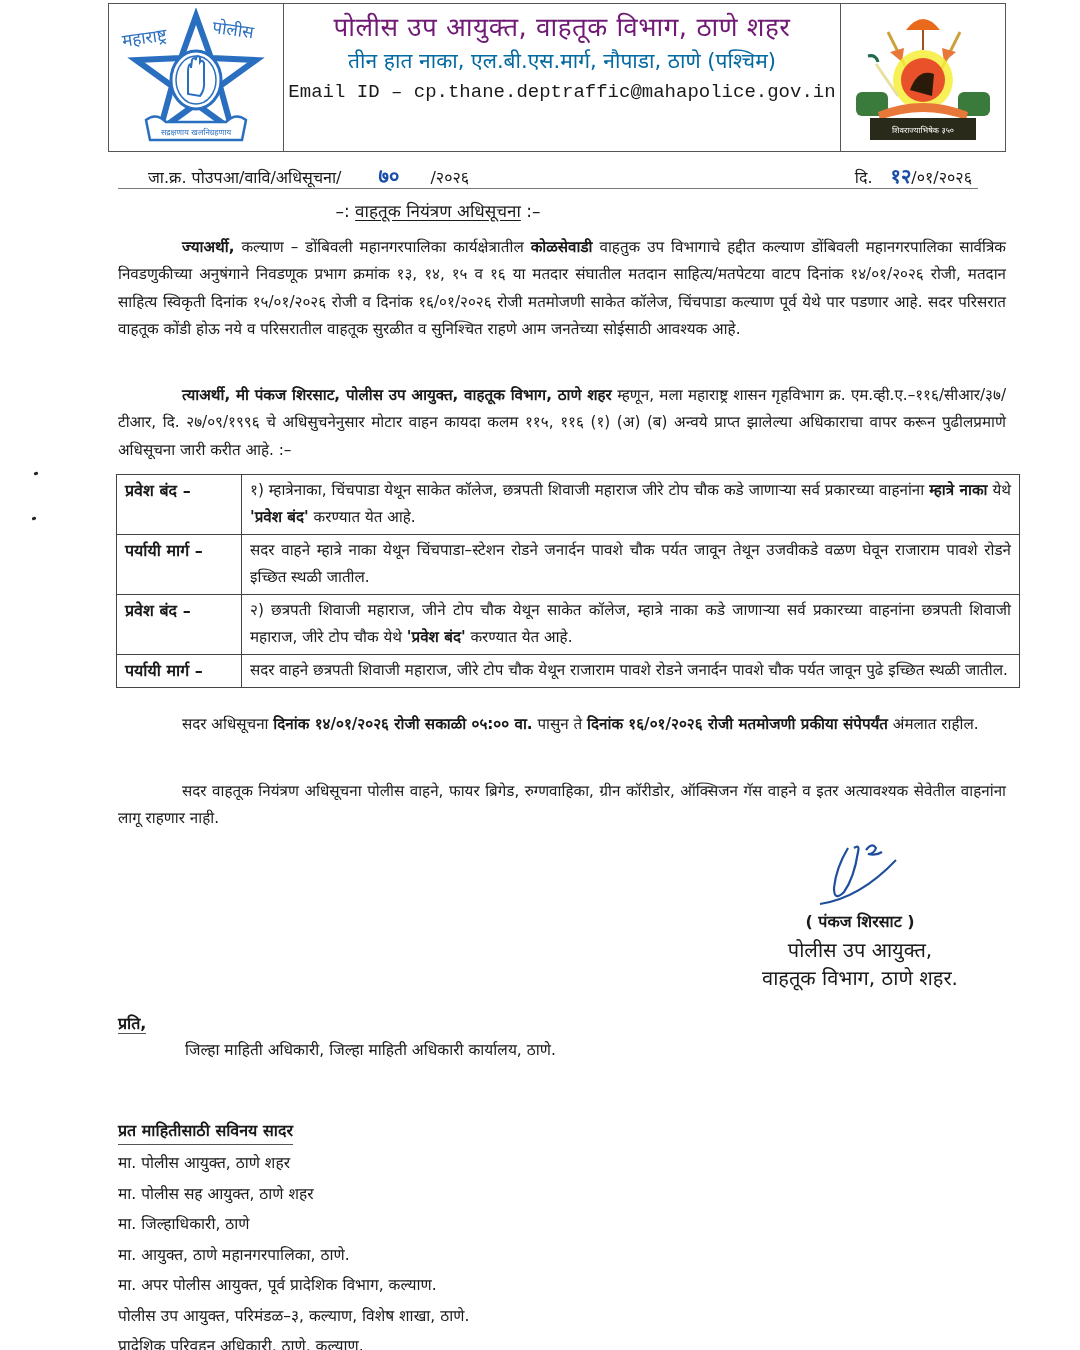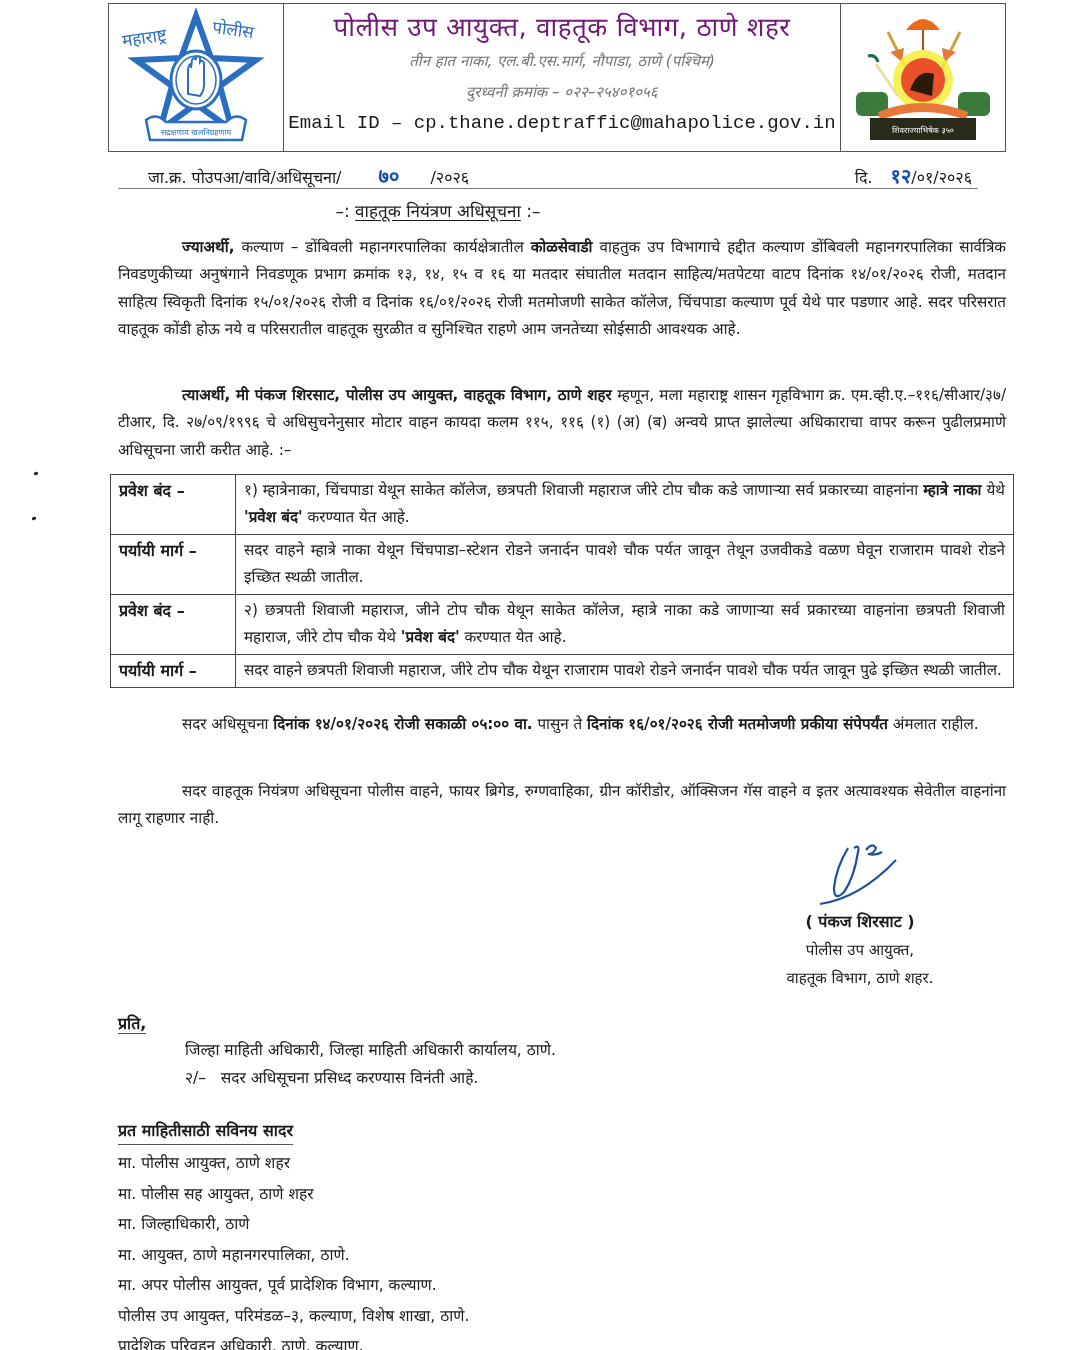--- a/index.html
+++ b/index.html
@@ -7,47 +7,47 @@
          font-family: "DejaVu Sans", "Liberation Sans", sans-serif; color: #1a1a1a; }
   .page { position: absolute; left: 0; top: 0; width: 1080px; height: 1350px; }
 
   
   .header { position: absolute; left: 108px; top: 3px; width: 898px; height: 149px;
             border: 1.5px solid #555; display: flex; box-sizing: border-box; }
   .logo-left { width: 174px; border-right: 1.5px solid #555; display:flex; align-items:center; justify-content:center; }
   .logo-right { width: 164px; border-left: 1.5px solid #555; display:flex; align-items:center; justify-content:center; }
   .head-center { flex: 1; text-align: center; padding-top: 4px; }
   .head-title { font-size: 26px; letter-spacing: 0.5px; line-height: 38px; color: #701a75; }
-  .head-line { font-size: 15px; line-height: 31px; color: #737373; font-style: italic; }
+  .head-line { font-size: 21px; line-height: 31px; color: #0369a1; }
   .head-email { font-family: Liberation Mono, monospace; font-size: 19px; line-height: 30px; }
 
   
   .refline { position: absolute; left: 118px; top: 160px; width: 860px; height: 28px;
              border-bottom: 1.5px solid #777; font-size: 16px; }
   .ref-left { position: absolute; left: 30px; top: 2px; }
   .ref-right { position: absolute; right: 6px; top: 2px; }
   .hand { color: #1a4fa8; font-weight: bold; font-size: 20px; font-family: "DejaVu Sans", sans-serif; padding-left: 18px; }
 
   .subject { position: absolute; left: 0; width: 876px; top: 199px; text-align: center; font-size: 17px; }
   .subject u { text-underline-offset: 3px; }
 
   .para { position: absolute; left: 118px; width: 888px; font-size: 15.2px; line-height: 27.4px;
           text-align: justify; text-align-last: left; }
   .indent { display: inline-block; width: 64px; }
   b { font-weight: bold; }
 
   
-  .rtable { position: absolute; left: 110px; top: 474px; width: 904px; border-collapse: collapse; font-size: 15.2px; border-radius: 19px; }
+  .rtable { position: absolute; left: 116px; top: 474px; width: 904px; border-collapse: collapse; font-size: 15.2px; border-radius: 19px; }
   .rtable td { border: 1.5px solid #444; vertical-align: top; line-height: 27px; padding: 2px 8px 3px 8px; }
   .rtable td.lab { width: 108px; font-weight: bold; font-size: 16px; }
   .rtable td.txt { text-align: justify; text-align-last: left; }
 
   .sig-wrap { position: absolute; left: 740px; top: 838px; width: 240px; text-align: center; }
   .sig-name { font-size: 16px; font-weight: bold; margin-top: 0px; line-height: 28px; }
-  .sig-line { font-size: 15px; line-height: 28px; }
+  .sig-line { font-size: 20px; line-height: 28px; }
 
   .prati { position: absolute; left: 118px; top: 1012px; font-size: 16px; font-weight: bold; }
   .prati span { border-bottom: 1.5px solid #555; }
   .to-lines { position: absolute; left: 185px; top: 1036px; font-size: 15.5px; line-height: 28px; }
   .cc-head { position: absolute; left: 118px; top: 1118px; font-size: 16px; font-weight: bold; border-bottom: 1.5px solid #555; line-height: 26px; }
   .cc-list { position: absolute; left: 118px; top: 1148px; font-size: 15.5px; line-height: 30.5px; }
 
   .speck { position: absolute; width: 4px; height: 3px; background: #222; border-radius: 1px; transform: rotate(-20deg); }
 </style>
 </head>
@@ -64,21 +64,20 @@
         <ellipse cx="80" cy="72" rx="25" ry="29" fill="#fff" stroke="#2a6ec0" stroke-width="3"></ellipse>
         <ellipse cx="80" cy="72" rx="20" ry="24" fill="none" stroke="#2a6ec0" stroke-width="1.5"></ellipse>
         <path d="M72,86 L72,64 Q72,56 75,56 L75,60 L76,52 Q78,48 80,52 L80,50 Q82,46 84,50 L84,54 Q86,51 88,55 L88,72 Q89,82 84,88 Z" fill="#fff" stroke="#2a6ec0" stroke-width="2"></path>
         <path d="M30,112 Q40,104 50,114 L110,114 Q120,104 130,112 L126,132 L34,132 Z" fill="#fff" stroke="#2a6ec0" stroke-width="2.5"></path>
         <text x="80" y="127" font-size="8" fill="#2a6ec0" text-anchor="middle" font-family="DejaVu Sans, sans-serif">सद्रक्षणाय खलनिग्रहणाय</text>
       </svg>
     </div>
     <div class="head-center">
       <div class="head-title">पोलीस उप आयुक्त, वाहतूक विभाग, ठाणे शहर</div>
       <div class="head-line">तीन हात नाका, एल.बी.एस.मार्ग, नौपाडा, ठाणे (पश्चिम)</div>
-      <div class="head-line">दुरध्वनी क्रमांक – ०२२–२५४०१०५६</div>
       <div class="head-email">Email ID – cp.thane.deptraffic@mahapolice.gov.in</div>
     </div>
     <div class="logo-right">
       <svg width="150" height="140" viewBox="0 0 150 140">
         <path d="M58,22 Q75,0 92,22 Z" fill="#e86a1a"></path>
         <line x1="75" y1="22" x2="75" y2="42" stroke="#a0521a" stroke-width="2"></line>
         <line x1="40" y1="24" x2="58" y2="60" stroke="#c9a23a" stroke-width="3"></line>
         <line x1="112" y1="24" x2="94" y2="60" stroke="#c9a23a" stroke-width="3"></line>
         <path d="M42,44 L56,40 L54,54 Z" fill="#e8773a"></path>
         <path d="M108,44 L94,40 L96,54 Z" fill="#e8773a"></path>
@@ -155,21 +154,20 @@
       <path d="M20,66 Q60,60 96,22" fill="none" stroke="#1f4f9c" stroke-width="2"></path>
     </svg>
     <div class="sig-name">( पंकज शिरसाट )</div>
     <div class="sig-line">पोलीस उप आयुक्त,</div>
     <div class="sig-line">वाहतूक विभाग, ठाणे शहर.</div>
   </div>
 
   <div class="prati"><span>प्रति,</span></div>
   <div class="to-lines">
     <div>जिल्हा माहिती अधिकारी, जिल्हा माहिती अधिकारी कार्यालय, ठाणे.</div>
-    <div style="white-space:pre;">२/–   सदर अधिसूचना प्रसिध्द करण्यास विनंती आहे.</div>
   </div>
 
   <div class="cc-head">प्रत माहितीसाठी सविनय सादर</div>
   <div class="cc-list">
     <div>मा. पोलीस आयुक्त, ठाणे शहर</div>
     <div>मा. पोलीस सह आयुक्त, ठाणे शहर</div>
     <div>मा. जिल्हाधिकारी, ठाणे</div>
     <div>मा. आयुक्त, ठाणे महानगरपालिका, ठाणे.</div>
     <div>मा. अपर पोलीस आयुक्त, पूर्व प्रादेशिक विभाग, कल्याण.</div>
     <div>पोलीस उप आयुक्त, परिमंडळ–३, कल्याण, विशेष शाखा, ठाणे.</div>

